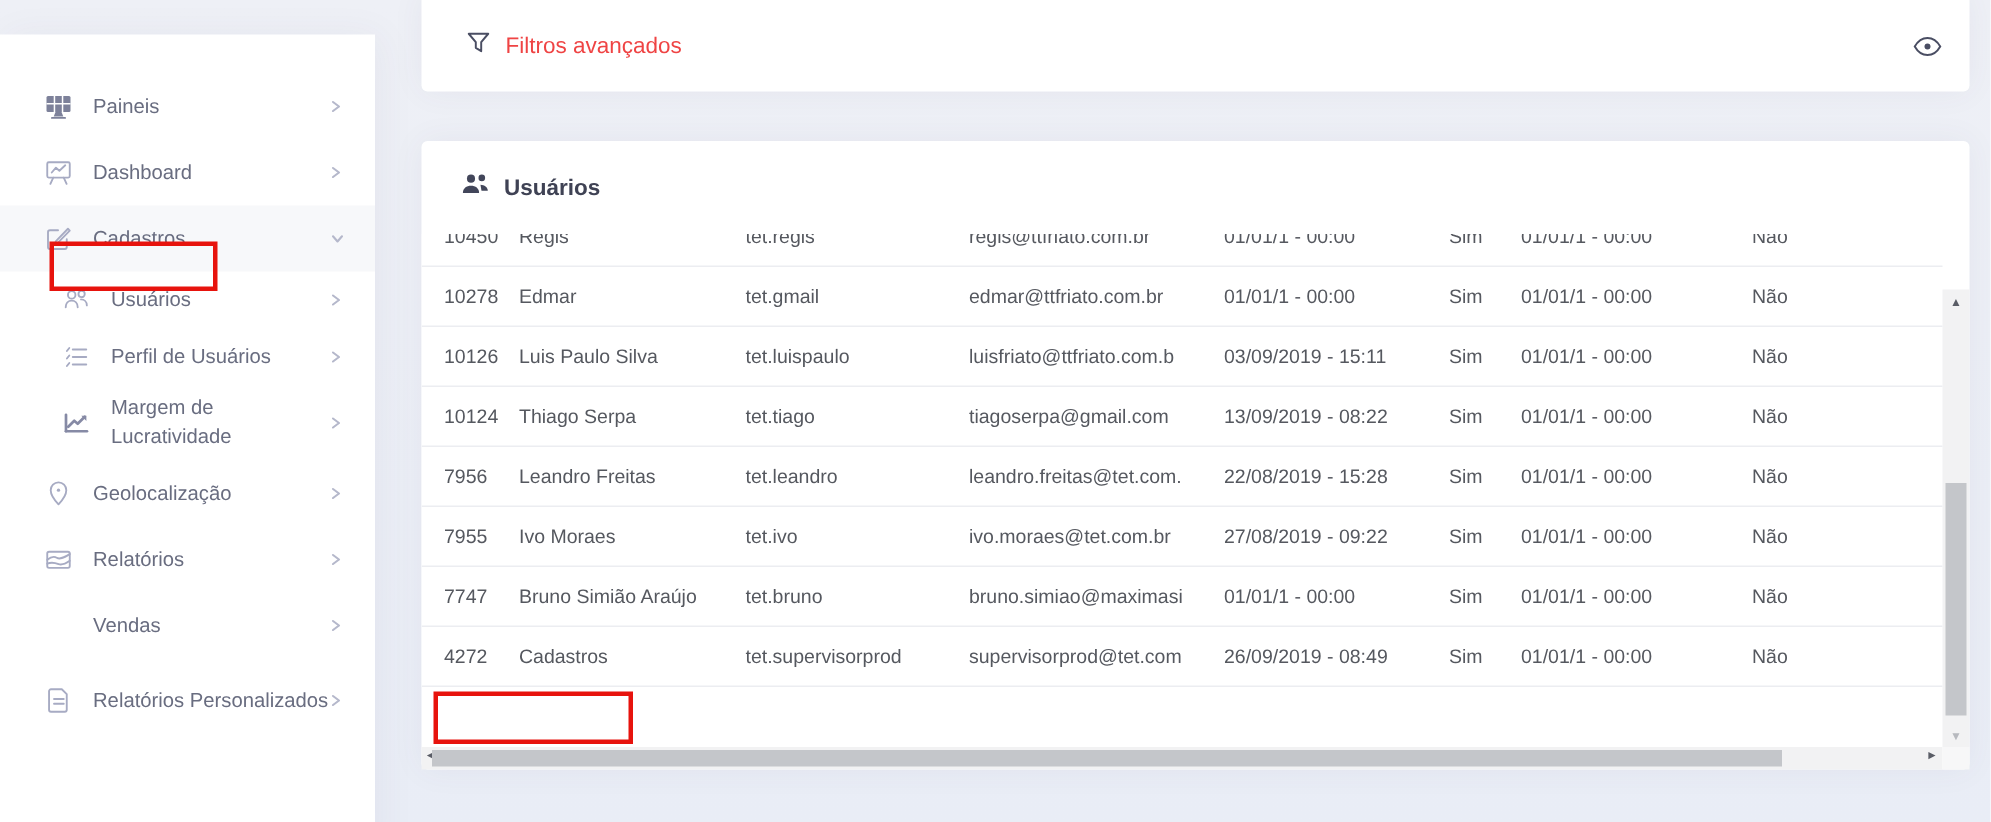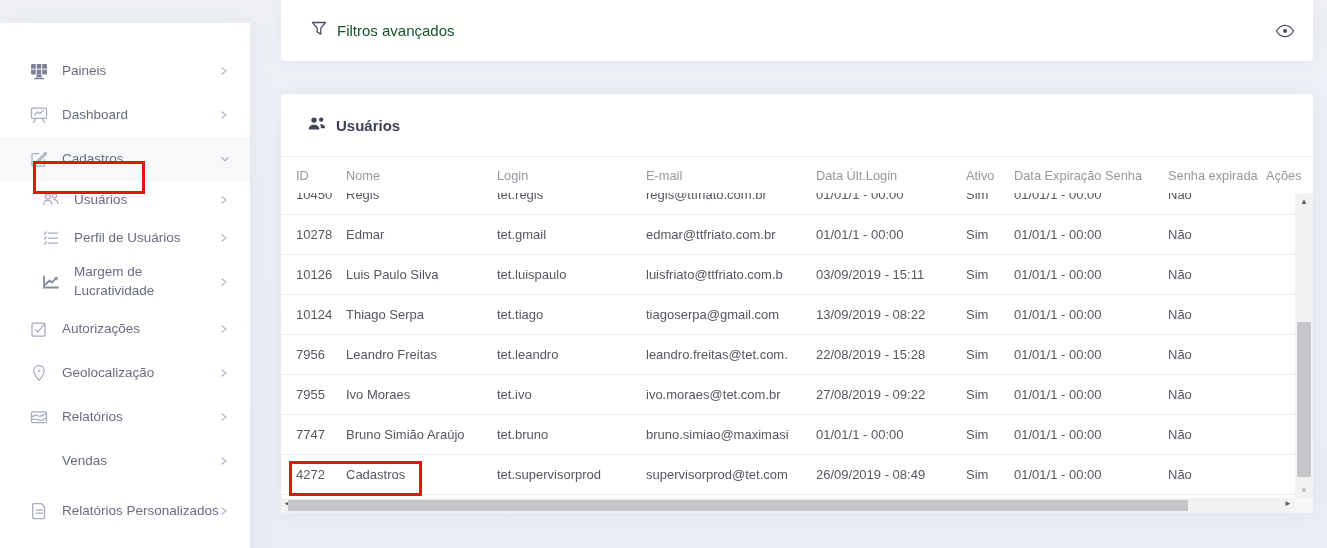--- a/index.html
+++ b/index.html
@@ -36,21 +36,21 @@
 
   
   .panel {
     position:absolute; background:#ffffff; border-radius:4px;
     box-shadow:0 0 22px rgba(82,63,105,.06);
   }
   .filters-panel {
     left:281px; top:-5px; width:1032px; height:66px;
     display:flex; align-items:center; padding:5px 14px 0 30px;
   }
-  .filters-title { font-size:15px; color:#14532d; margin-left:10px; }
+  .filters-title { font-size:15px; color:#ef4444; margin-left:10px; }
   .eye-btn { margin-left:auto; cursor:pointer; display:flex; align-items:center; padding:4px; }
 
   .users-panel { left:281px; top:94px; width:1032px; height:419px; }
   .users-header { height:62px; display:flex; align-items:center; padding-left:26px; }
   .users-title { font-size:15px; font-weight:600; color:#3f4254; margin-left:9px; }
 
   .grid-cols {
     display:grid;
     grid-template-columns:15px 50px 151px 149px 170px 150px 48px 154px 98px 1fr;
     align-items:center;
@@ -200,34 +200,20 @@
           </svg>
       </span>
       <span class="nav-lbl">Margem de Lucratividade</span>
       <span class="nav-chev">
           <svg class="chev" width="8" height="10">
             <polyline points="2,2 6,5 2,8"></polyline>
           </svg>
         </span>
     </div>
 
-    <div class="nav-item">
-      <span class="nav-ico">
-        <svg class="sico" width="20" height="20" viewBox="0 0 20 20">
-            <rect x="3" y="4" width="13" height="13" rx="1.3"></rect>
-            <polyline points="6.2,10.6 8.8,13 15.6,5.2"></polyline>
-          </svg>
-      </span>
-      <span class="nav-lbl">Autorizações</span>
-      <span class="nav-chev">
-          <svg class="chev" width="8" height="10">
-            <polyline points="2,2 6,5 2,8"></polyline>
-          </svg>
-        </span>
-    </div>
 
     <div class="nav-item">
       <span class="nav-ico">
         <svg class="sico" width="20" height="20" viewBox="0 0 20 20">
             <path d="M10 2.6c-2.9 0-5.2 2.3-5.2 5.2 0 3.9 5.2 9.4 5.2 9.4s5.2-5.5 5.2-9.4c0-2.9-2.3-5.2-5.2-5.2z"></path>
             <circle cx="10" cy="7.8" r="1.1" fill="#a7abc3" stroke="none"></circle>
           </svg>
       </span>
       <span class="nav-lbl">Geolocalização</span>
       <span class="nav-chev">
@@ -306,32 +292,20 @@
             <circle cx="7" cy="4.1" r="2.7"></circle>
             <path d="M1.6 13.6c0-3.1 2.4-4.8 5.4-4.8s5.4 1.7 5.4 4.8z"></path>
             <circle cx="14.2" cy="3.6" r="2.2"></circle>
             <path d="M13.3 8.1c2.6.1 4.9 1.6 4.9 4.1h-4.2z"></path>
           </g>
         </svg>
     </span>
     <span class="users-title">Usuários</span>
   </div>
 
-  <div class="thead grid-cols">
-    <span></span>
-    <span class="th">ID</span>
-    <span class="th">Nome</span>
-    <span class="th">Login</span>
-    <span class="th">E-mail</span>
-    <span class="th">Data Últ.Login</span>
-    <span class="th">Ativo</span>
-    <span class="th">Data Expiração Senha</span>
-    <span class="th">Senha expirada</span>
-    <span class="th">Ações</span>
-  </div>
 
   <div class="tbody-viewport">
     <div class="tbody-inner">
 
       <div class="trow grid-cols">
         <span></span>
         <span class="td">10450</span>
         <span class="td">Regis</span>
         <span class="td">tet.regis</span>
         <span class="td">regis@ttfriato.com.br</span>

